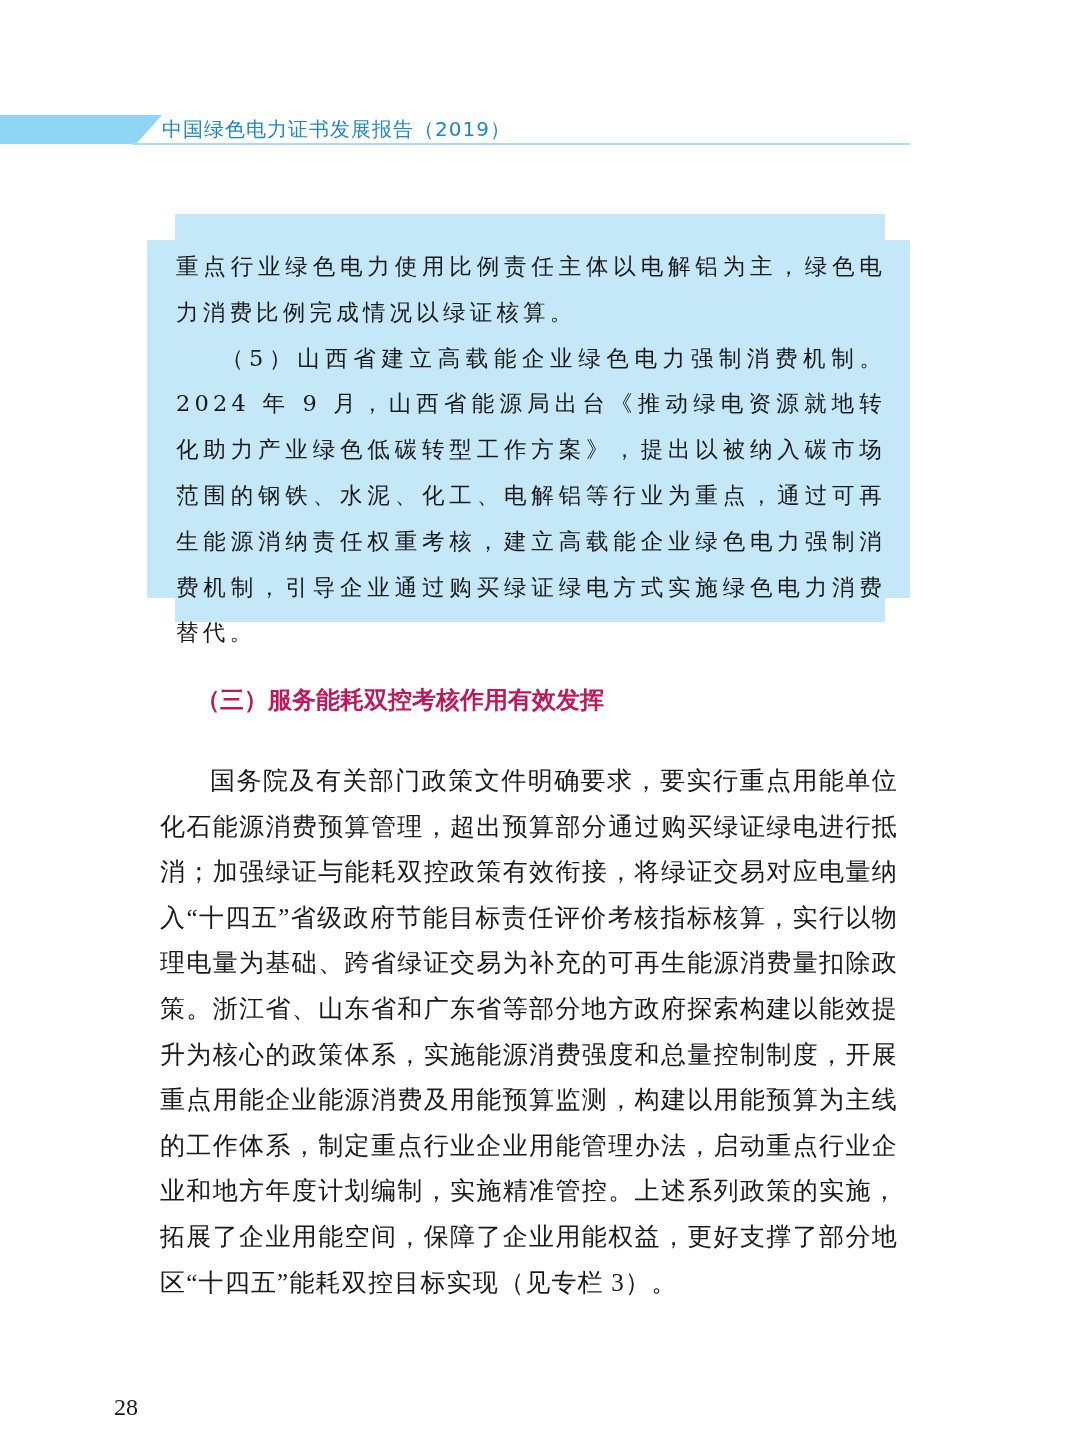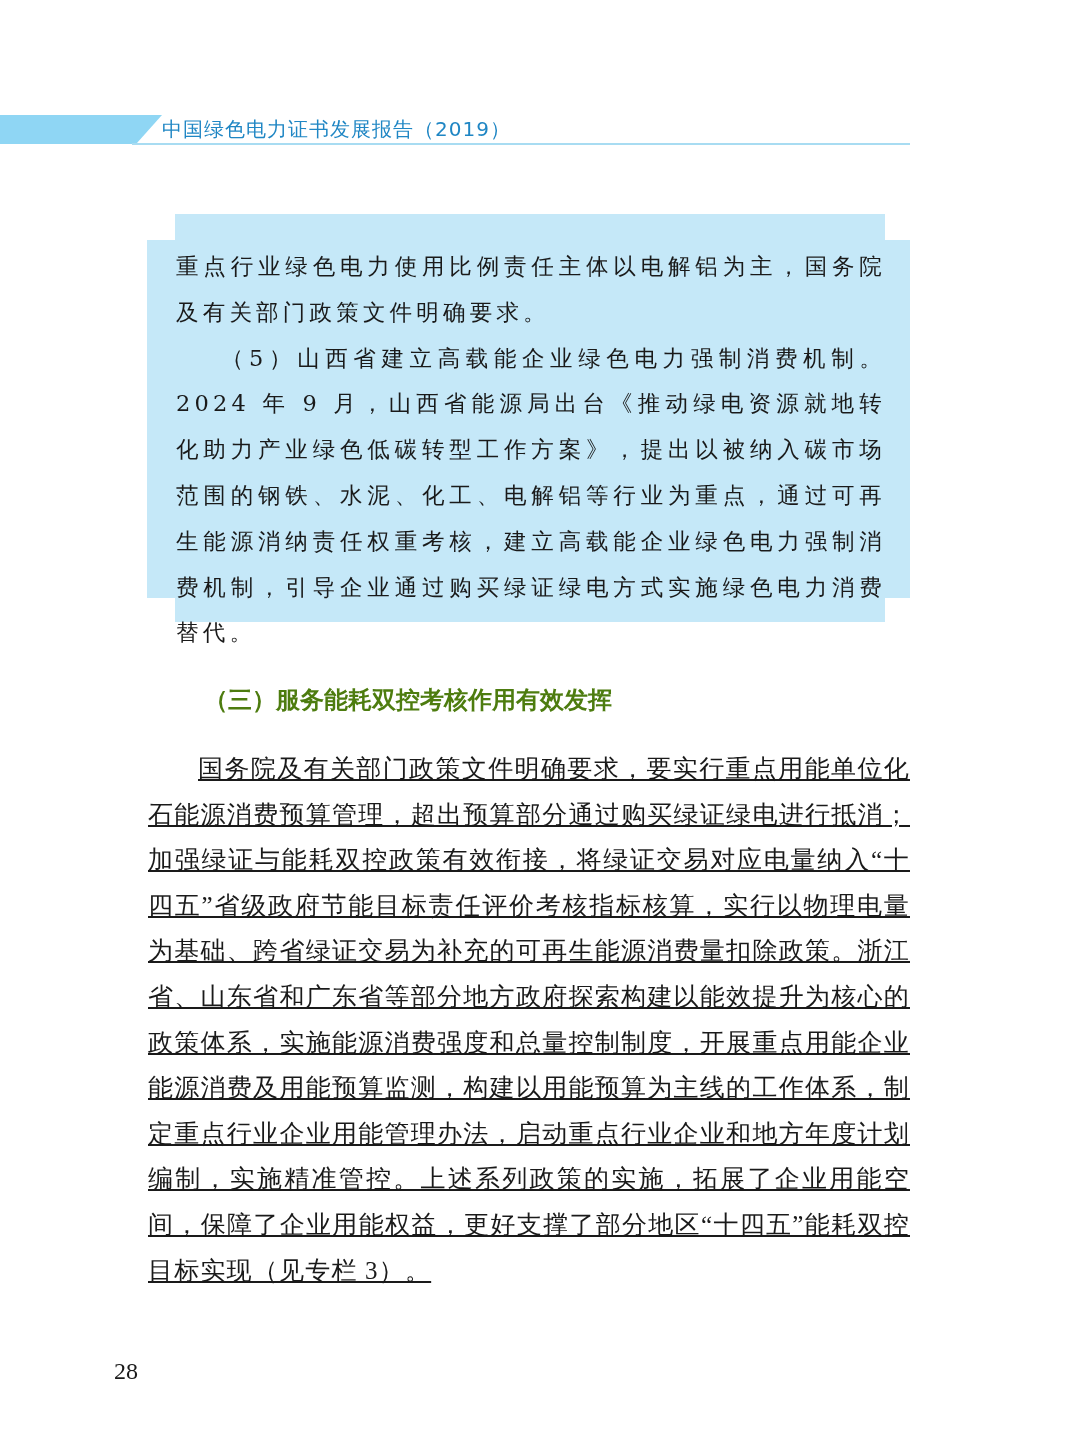--- a/index.html
+++ b/index.html
@@ -25,45 +25,45 @@
   .box-outer {
     position: absolute; left: 147px; top: 240px; width: 763px; height: 358px; background: #c5e8f8;
   }
   .box-text {
     position: absolute; left: 176px; top: 244px; width: 710px;
     font-size: 22.5px; line-height: 45.8px; letter-spacing: 4.2px; text-align: justify;
   }
   .box-text p { margin: 0; }
   .indent { text-indent: 2em; }
   .section-title {
-    position: absolute; left: 204px; top: 682px; font-size: 24px; font-weight: bold; color: #4d7c0f;
+    position: absolute; left: 196px; top: 682px; font-size: 24px; font-weight: bold; color: #be185d;
     font-family: "DejaVu Sans", "Liberation Sans", sans-serif; line-height: 36px;
   }
   .body-text {
     position: absolute; left: 148px; top: 746px; width: 762px;
     font-size: 25px; line-height: 45.6px; letter-spacing: 1.2px; text-align: justify;
     font-family: "Liberation Serif", "DejaVu Serif", serif;
   }
-  .body-text p { margin: 0; text-decoration: underline; }
+  .body-text p { margin: 12px; }
   .page-number {
-    position: absolute; left: 114px; top: 1356px; font-size: 24px; line-height: 30px;
+    position: absolute; left: 114px; top: 1392px; font-size: 24px; line-height: 30px;
     font-family: "Liberation Serif", "DejaVu Serif", serif;
   }
 </style>
 </head>
 <body>
 
 <div class="header-band"></div>
 <div class="header-title">中国绿色电力证书发展报告（2019）</div>
 <div class="header-line"></div>
 
 <div class="box-inner"></div>
 <div class="box-outer"></div>
 <div class="box-text">
-  <p>重点行业绿色电力使用比例责任主体以电解铝为主，国务院及有关部门政策文件明确要求。</p>
+  <p>重点行业绿色电力使用比例责任主体以电解铝为主，绿色电力消费比例完成情况以绿证核算。</p>
   <p class="indent">（5）山西省建立高载能企业绿色电力强制消费机制。2024 年 9 月，山西省能源局出台《推动绿电资源就地转化助力产业绿色低碳转型工作方案》，提出以被纳入碳市场范围的钢铁、水泥、化工、电解铝等行业为重点，通过可再生能源消纳责任权重考核，建立高载能企业绿色电力强制消费机制，引导企业通过购买绿证绿电方式实施绿色电力消费替代。</p>
 </div>
 
 <div class="section-title">（三）服务能耗双控考核作用有效发挥</div>
 <div class="body-text">
   <p class="indent">国务院及有关部门政策文件明确要求，要实行重点用能单位化石能源消费预算管理，超出预算部分通过购买绿证绿电进行抵消；加强绿证与能耗双控政策有效衔接，将绿证交易对应电量纳入“十四五”省级政府节能目标责任评价考核指标核算，实行以物理电量为基础、跨省绿证交易为补充的可再生能源消费量扣除政策。浙江省、山东省和广东省等部分地方政府探索构建以能效提升为核心的政策体系，实施能源消费强度和总量控制制度，开展重点用能企业能源消费及用能预算监测，构建以用能预算为主线的工作体系，制定重点行业企业用能管理办法，启动重点行业企业和地方年度计划编制，实施精准管控。上述系列政策的实施，拓展了企业用能空间，保障了企业用能权益，更好支撑了部分地区“十四五”能耗双控目标实现（见专栏 3）。</p>
 </div>
 
 <div class="page-number">28</div>
 

